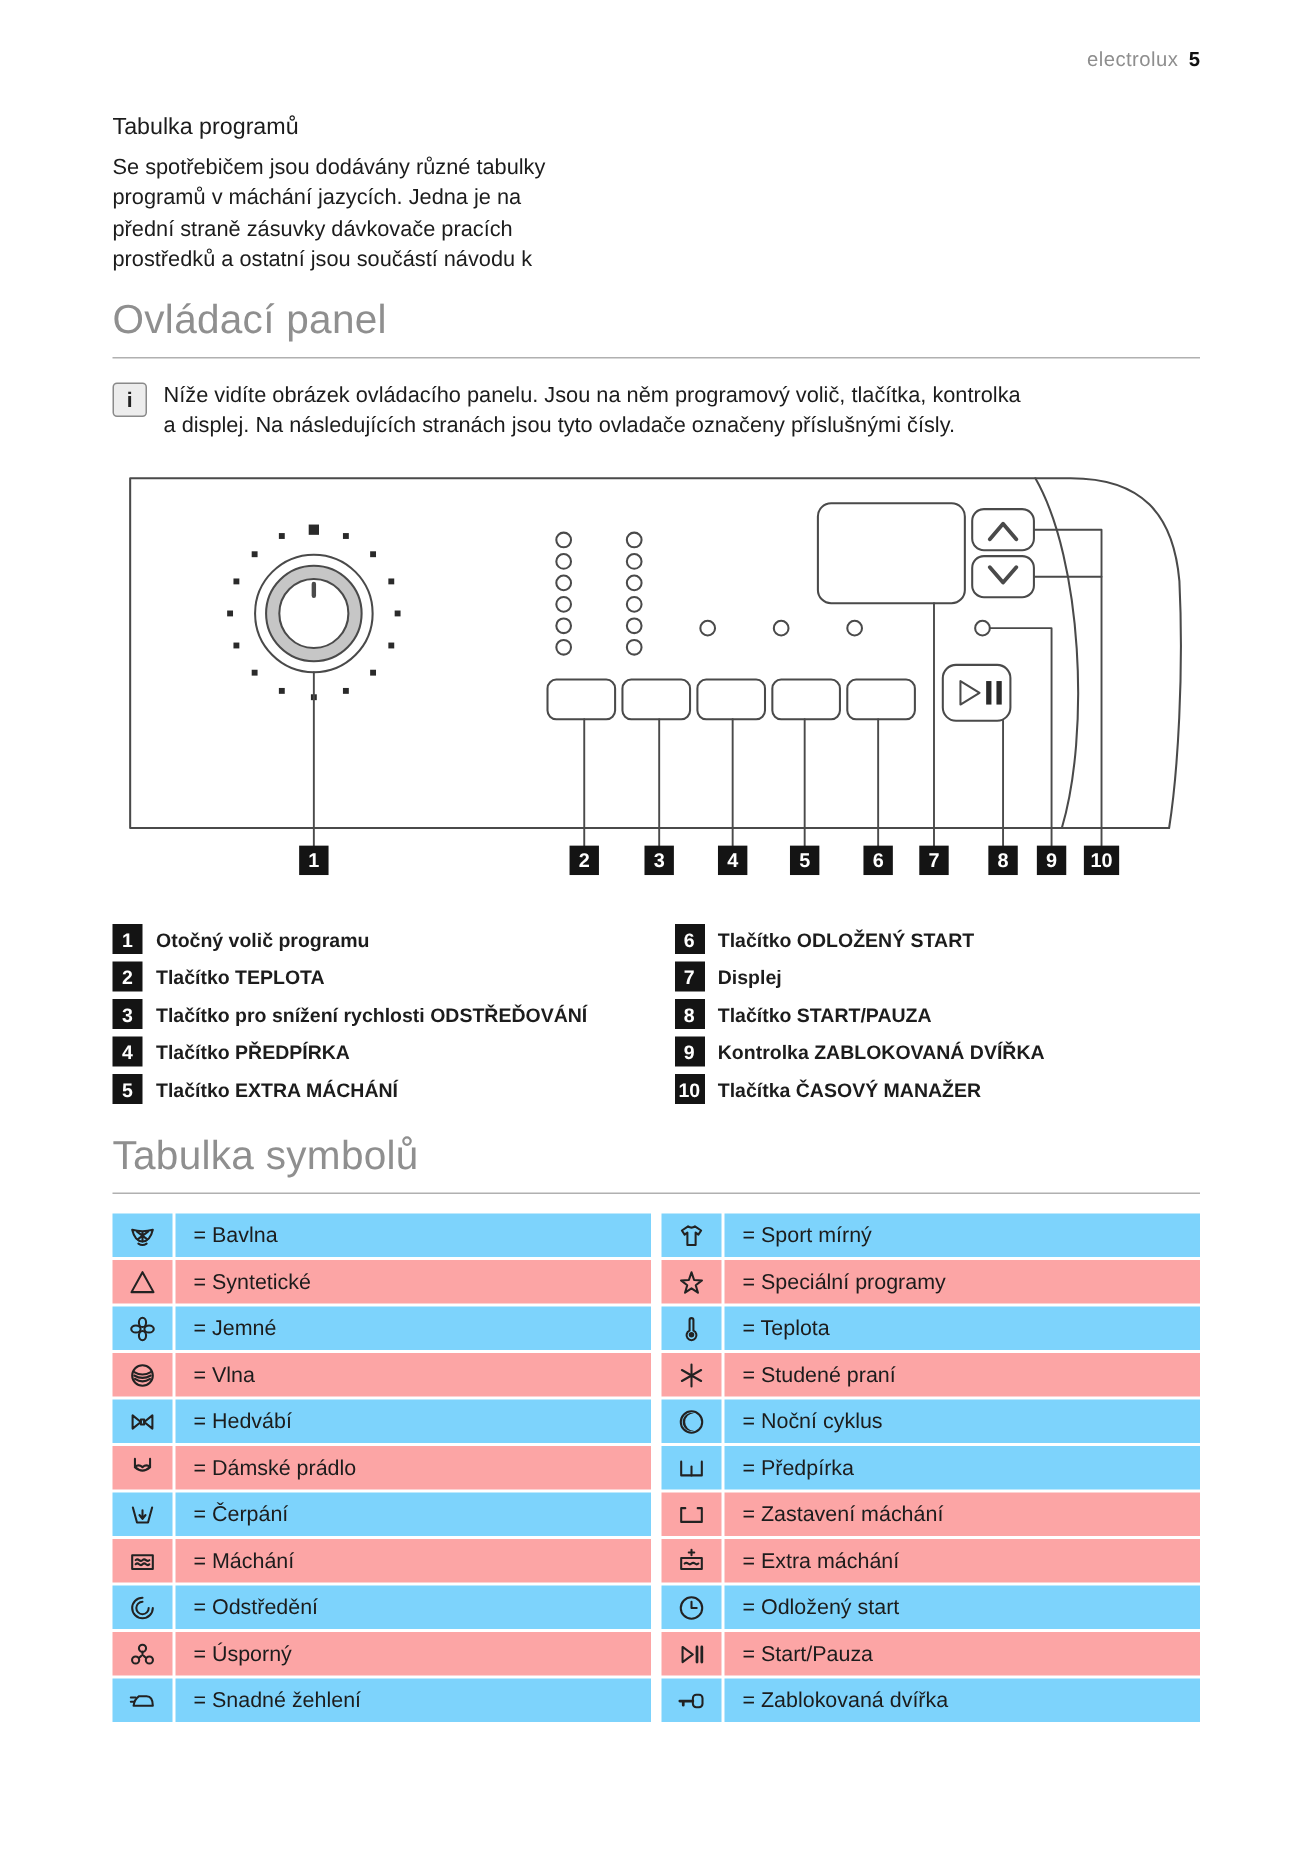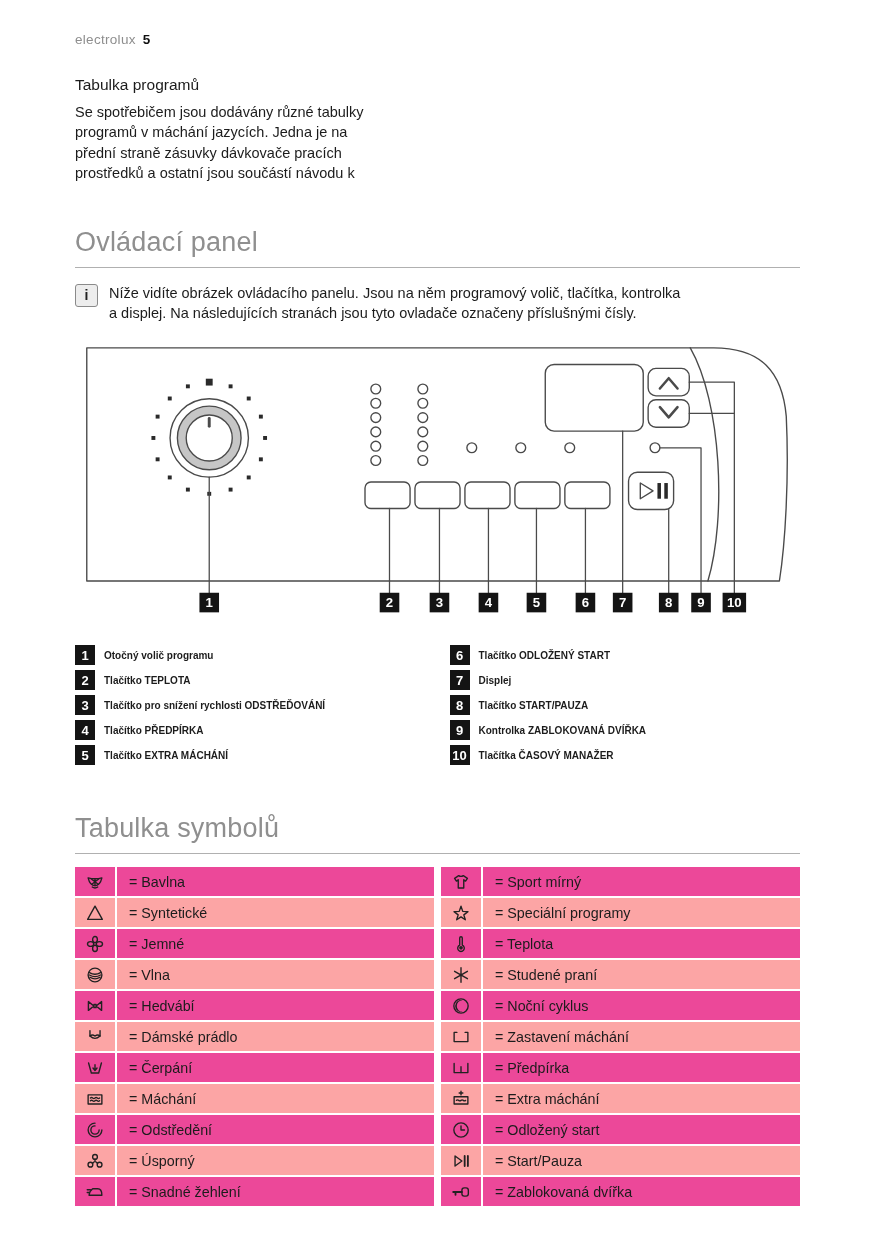--- a/index.html
+++ b/index.html
@@ -5,35 +5,35 @@
   html, body { margin: 0; padding: 0; background: #ffffff; }
   body {
     width: 875px;
     min-height: 1240px;
     box-sizing: border-box;
     padding: 32px 75px 40px 75px;
     font-family: "Liberation Sans", sans-serif;
     color: #1c1c1c;
   }
   
-  .header-row { text-align: left; font-size: 13.5px; margin-bottom: 28px; }
+  .header-row { text-align: right; font-size: 13.5px; margin-bottom: 28px; }
   .brand { color: #8e8e8e; letter-spacing: 0.3px; }
   .pagenum { color: #111; font-weight: bold; margin-left: 7px; }
 
   
   .intro { display: flex; gap: 34px; }
   .intro-col { flex: 1; font-size: 14.5px; line-height: 20.5px; }
   .intro-title { font-weight: normal; font-size: 15.5px; margin-bottom: 6px; }
   .text-line { white-space: nowrap; }
 
   
   .section-heading {
     font-size: 27px; font-weight: 400; color: #8f8f8f;
     border-bottom: 1px solid #b0b0b0;
-    padding-bottom: 9px; margin: 43px 0 0 0; letter-spacing: 0.2px;
+    padding-bottom: 9px; margin: 14px 0 0 0; letter-spacing: 0.2px;
   }
 
   
   .note { display: flex; gap: 11px; margin-top: 15px; align-items: flex-start; }
   .info-icon {
     width: 21px; height: 21px; flex-shrink: 0; margin-top: 1px;
     border: 1px solid #8a8a8a; border-radius: 3px; background: #ededed;
     display: flex; align-items: center; justify-content: center;
     font-weight: bold; font-size: 14px; color: #222;
   }
@@ -47,29 +47,29 @@
   
   .legend { display: flex; gap: 24px; margin-top: 12px; }
   .legend-col { flex: 1; }
   .legend-item { display: flex; gap: 9px; margin-bottom: 4px; align-items: flex-start; }
   .badge {
     display: inline-flex; align-items: center; justify-content: center;
     min-width: 20px; height: 20px; padding: 0 2px; box-sizing: border-box;
     background: #141414; color: #ffffff;
     font-size: 13px; font-weight: bold; flex-shrink: 0;
   }
-  .legend-label { font-weight: bold; font-size: 10px; line-height: 20px; padding-top: 1px; }
+  .legend-label { font-weight: bold; font-size: 13px; line-height: 20px; padding-top: 1px; }
 
   
   .symbols-table { display: flex; gap: 7px; margin-top: 13px; }
   .sym-col { flex: 1; display: flex; flex-direction: column; gap: 2px; }
   .sym-row { display: flex; gap: 2px; height: 29px; }
   .sym-icon-cell { width: 40px; flex-shrink: 0; display: flex; align-items: center; justify-content: center; }
   .sym-label-cell { flex: 1; display: flex; align-items: center; padding-left: 12px; font-size: 14.3px; }
-  .row-light { background: #ec4899; }
+  .row-light { background: #7dd3fc; }
   .row-dark  { background: #fca5a5; }
   .sym-svg { width: 22px; height: 22px; display: block; }
 </style>
 </head>
 <body>
 
 <div class="page">
 
   <div class="header-row">
     <span class="brand">electrolux</span><span class="pagenum">5</span>
@@ -439,39 +439,39 @@
             <svg class="sym-svg" viewBox="0 0 24 24">
               <g fill="none" stroke="#222" stroke-width="1.5" stroke-linecap="round" stroke-linejoin="round">
                 <circle cx="12" cy="12" r="7.8"></circle>
                 <path d="M13.8 5.6 a6.6 6.6 0 1 0 0 12.8 a5.2 5.2 0 1 1 0 -12.8 Z" fill="#222" stroke="none"></path>
               </g>
             </svg>
           </div>
           <div class="sym-label-cell row-light">= Noční cyklus</div>
         </div>
         <div class="sym-row">
-          <div class="sym-icon-cell row-dark">
-            <svg class="sym-svg" viewBox="0 0 24 24">
-              <g fill="none" stroke="#222" stroke-width="1.5" stroke-linecap="round" stroke-linejoin="round">
-                <path d="M7.5 7 H4.5 V17 H19.5 V7 H16.5"></path>
-              </g>
-            </svg>
-          </div>
-          <div class="sym-label-cell row-dark">= Zastavení máchání</div>
-        </div>
-        <div class="sym-row">
           <div class="sym-icon-cell row-light">
             <svg class="sym-svg" viewBox="0 0 24 24">
               <g fill="none" stroke="#222" stroke-width="1.5" stroke-linecap="round" stroke-linejoin="round">
                 <path d="M4.5 7 V17 H19.5 V7"></path>
                 <path d="M12 10.5 V17"></path>
               </g>
             </svg>
           </div>
           <div class="sym-label-cell row-light">= Předpírka</div>
+        </div>
+        <div class="sym-row">
+          <div class="sym-icon-cell row-dark">
+            <svg class="sym-svg" viewBox="0 0 24 24">
+              <g fill="none" stroke="#222" stroke-width="1.5" stroke-linecap="round" stroke-linejoin="round">
+                <path d="M7.5 7 H4.5 V17 H19.5 V7 H16.5"></path>
+              </g>
+            </svg>
+          </div>
+          <div class="sym-label-cell row-dark">= Zastavení máchání</div>
         </div>
         <div class="sym-row">
           <div class="sym-icon-cell row-dark">
             <svg class="sym-svg" viewBox="0 0 24 24">
               <g fill="none" stroke="#222" stroke-width="1.5" stroke-linecap="round" stroke-linejoin="round">
                 <rect x="4.5" y="9.5" width="15" height="8"></rect>
                 <path d="M12 3.5 V7.5 M10 5.5 H14"></path>
                 <path d="M7 13.5 Q8.2 12.4 9.5 13.5 T12 13.5 T14.5 13.5 T17 13.5"></path>
               </g>
             </svg>

